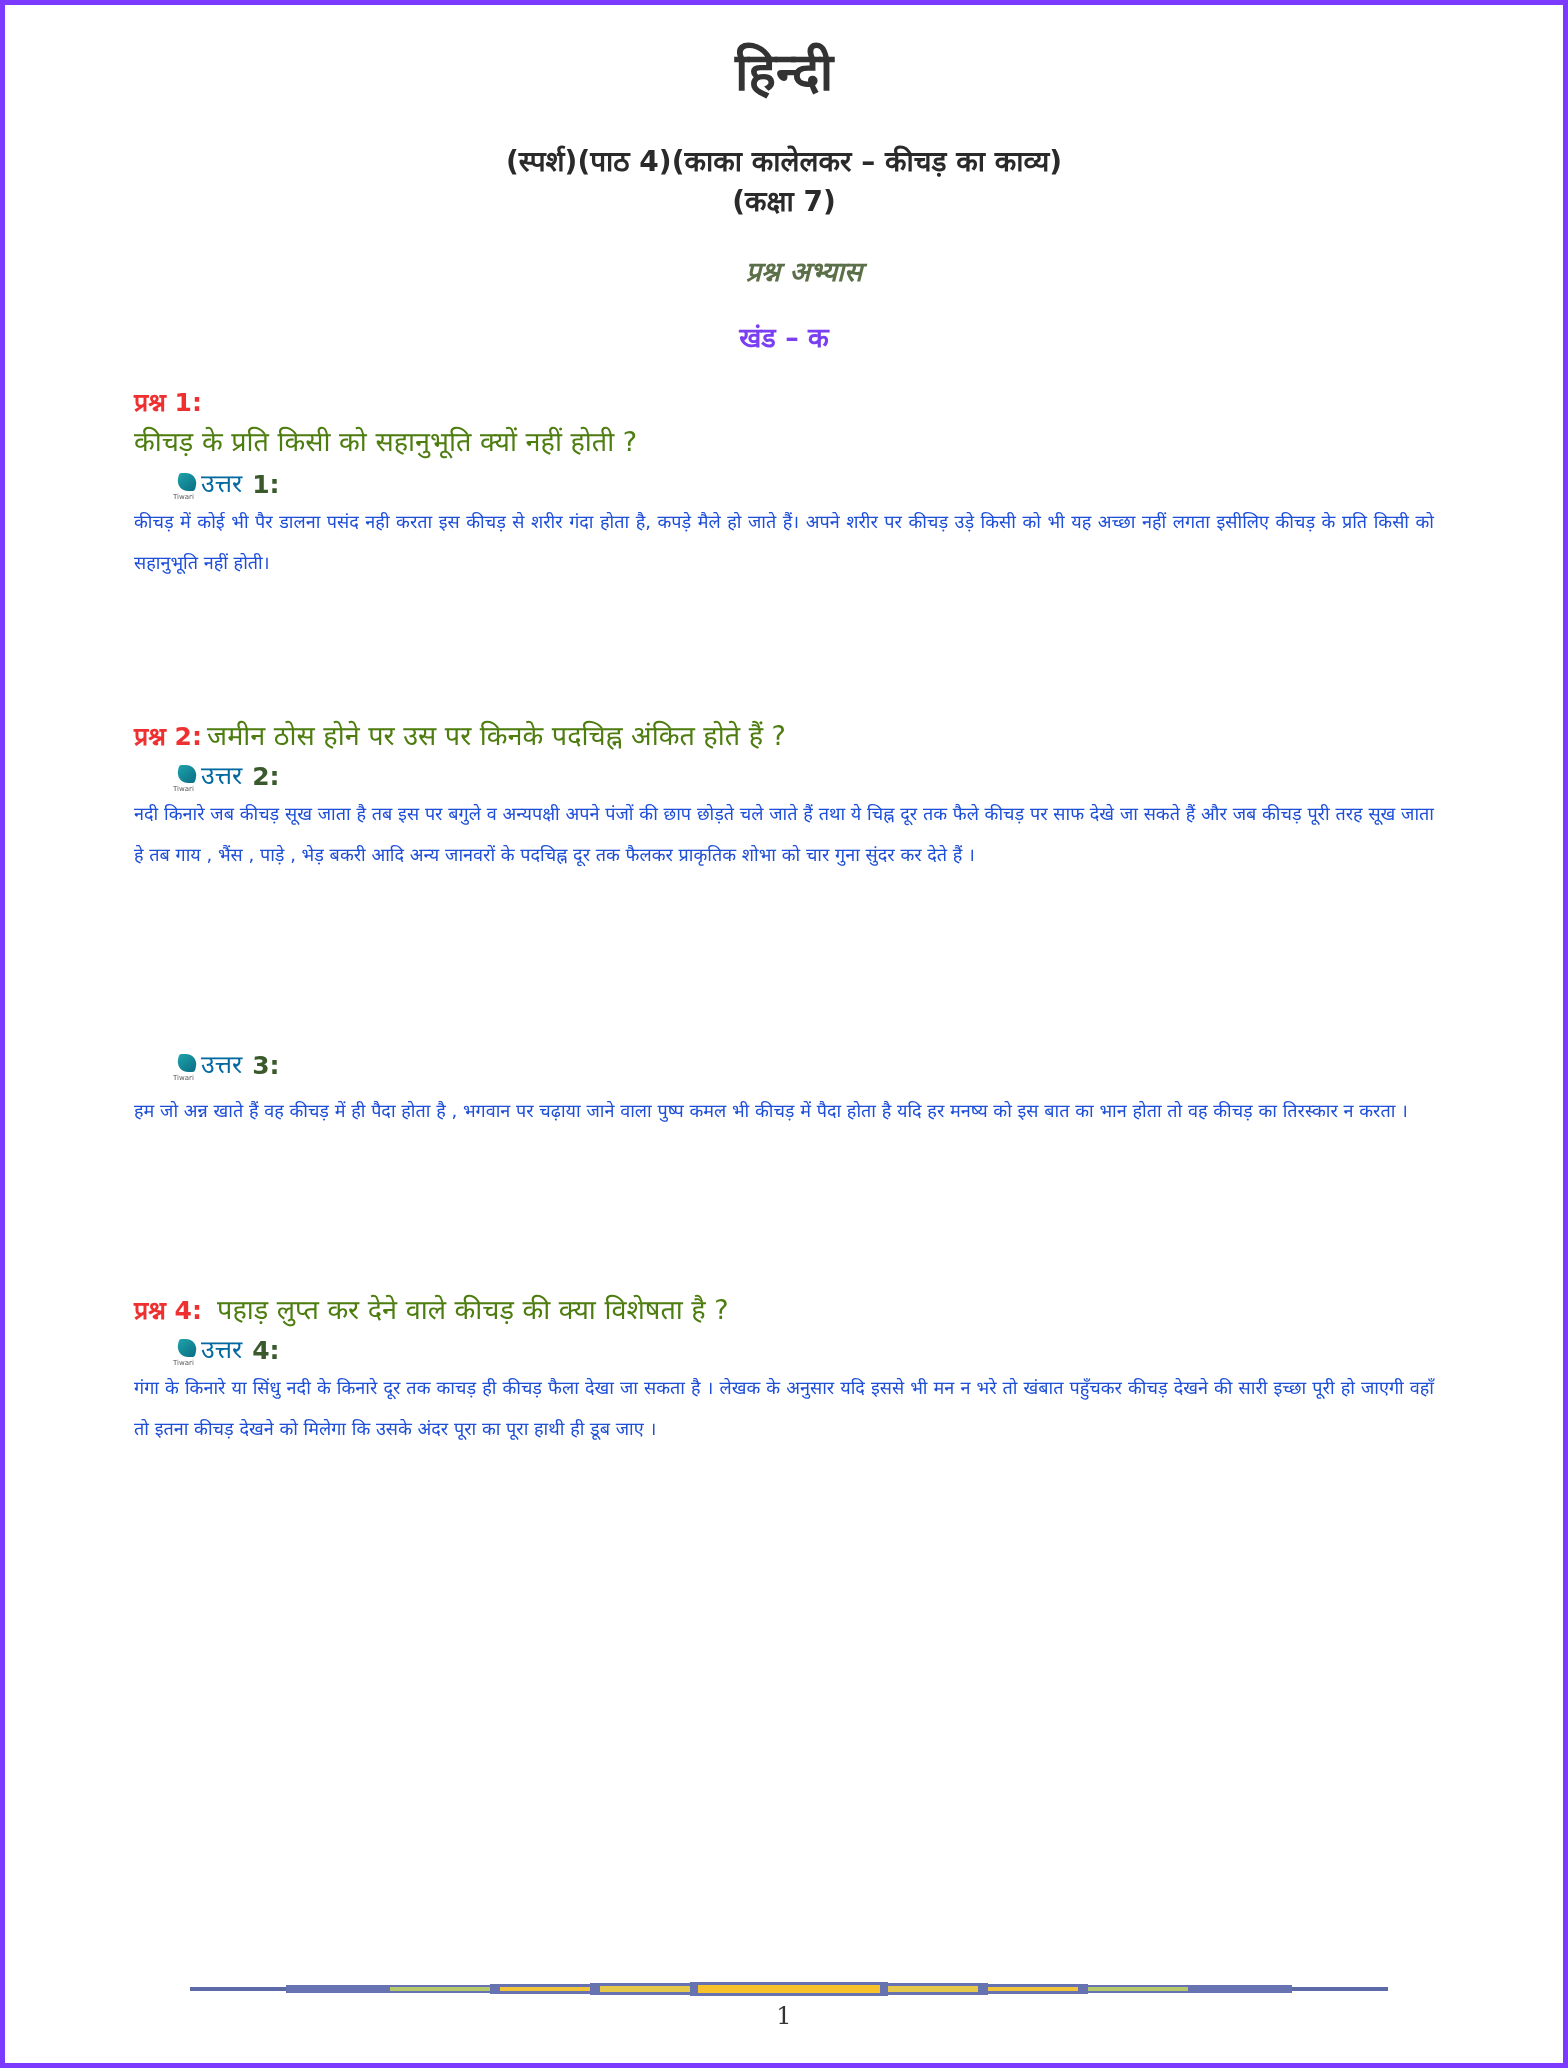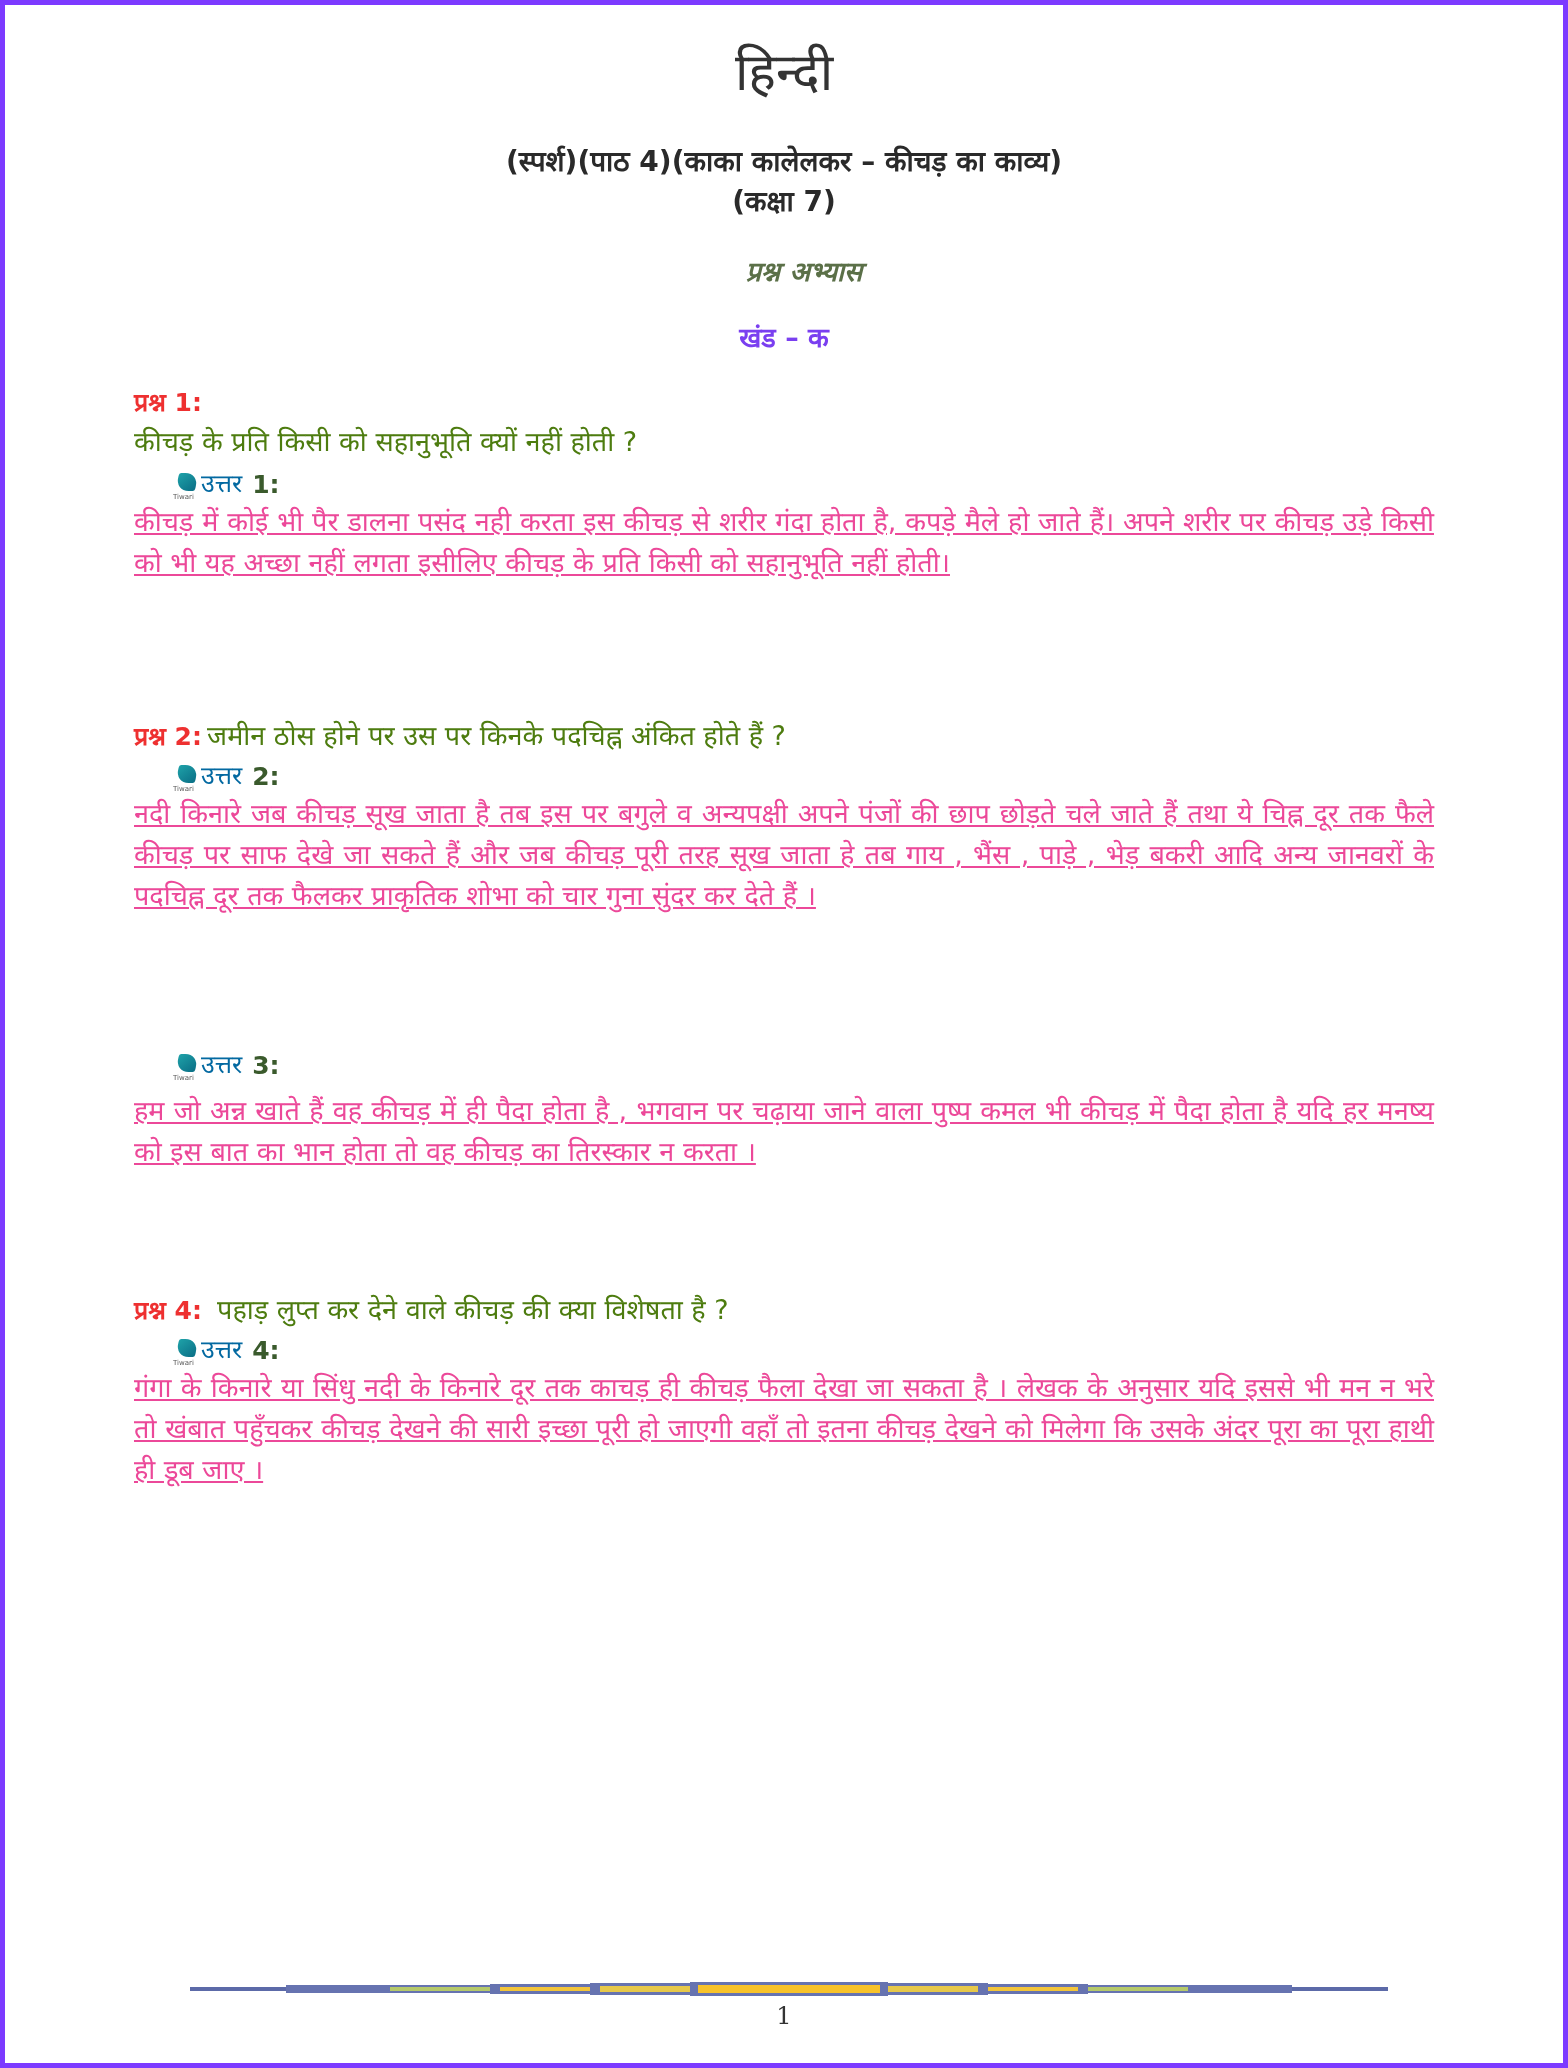--- a/index.html
+++ b/index.html
@@ -4,21 +4,21 @@
   <style>
     * { box-sizing: border-box; margin: 0; padding: 0; }
     html, body { width: 1568px; height: 2068px; background: #ffffff; }
     body { position: relative; overflow: hidden; font-family: "DejaVu Sans", sans-serif; color: #222; }
     .page-border {
       position: absolute; left: 0; top: 0; width: 1568px; height: 2068px;
       border: 5px solid #7c3aff; pointer-events: none;
     }
     .title {
       position: absolute; top: 34px; left: 0; width: 100%; text-align: center;
-      font-family: "DejaVu Sans", sans-serif; font-size: 52px; font-weight: 400; color: #333;
+      font-family: "DejaVu Sans", sans-serif; font-size: 52px; font-weight: 700; color: #333;
     }
     .subtitle {
       position: absolute; top: 142px; left: 0; width: 100%; text-align: center;
       font-family: "DejaVu Sans", sans-serif; font-weight: bold; font-size: 28px; color: #2a2a2a; line-height: 40px;
     }
     .section-heading {
       position: absolute; top: 252px; left: 0; width: 100%; text-align: center;
       font-family: "DejaVu Sans", sans-serif; font-style: italic; font-weight: bold; font-size: 27px; color: #5b7048; padding-left: 40px;
     }
     .khand {
@@ -35,21 +35,21 @@
     .logo .leaf {
       position: absolute; left: 4px; top: 0; width: 20px; height: 18px;
       background: linear-gradient(135deg, #1ea1a8, #0b6f86);
       border-radius: 2px 14px 2px 14px; transform: skewX(-15deg);
     }
     .logo .brand {
       position: absolute; left: 0; bottom: -2px; font-size: 7px; color: #555; font-family: "DejaVu Sans", sans-serif;
     }
     .a-label { color: #0369a1; font-weight: normal; font-size: 25px; }
     .a-num { color: #3a5a2c; font-weight: bold; font-size: 25px; margin-left: 10px; }
-    .a-text { font-size: 27px; color: #ec4899; line-height: 41px; text-align: justify; text-align-last: left; text-decoration: underline; }
+    .a-text { font-size: 18px; color: #1d4ed8; line-height: 41px; text-align: justify; text-align-last: left; }
     .footer-line {
       position: absolute; left: 190px; top: 1982px; width: 1198px; height: 14px;
     }
     .footer-line .base {
       position: absolute; left: 0; top: 5px; width: 100%; height: 4px; background: #5c6aa8;
     }
     .footer-line .seg {
       position: absolute; top: 3px; height: 8px; background: #6673b0;
     }
     .footer-line .fill {

